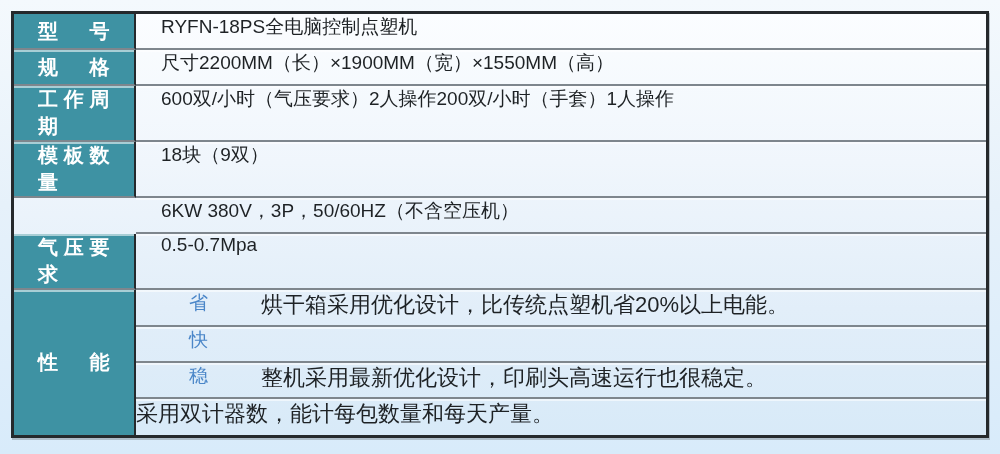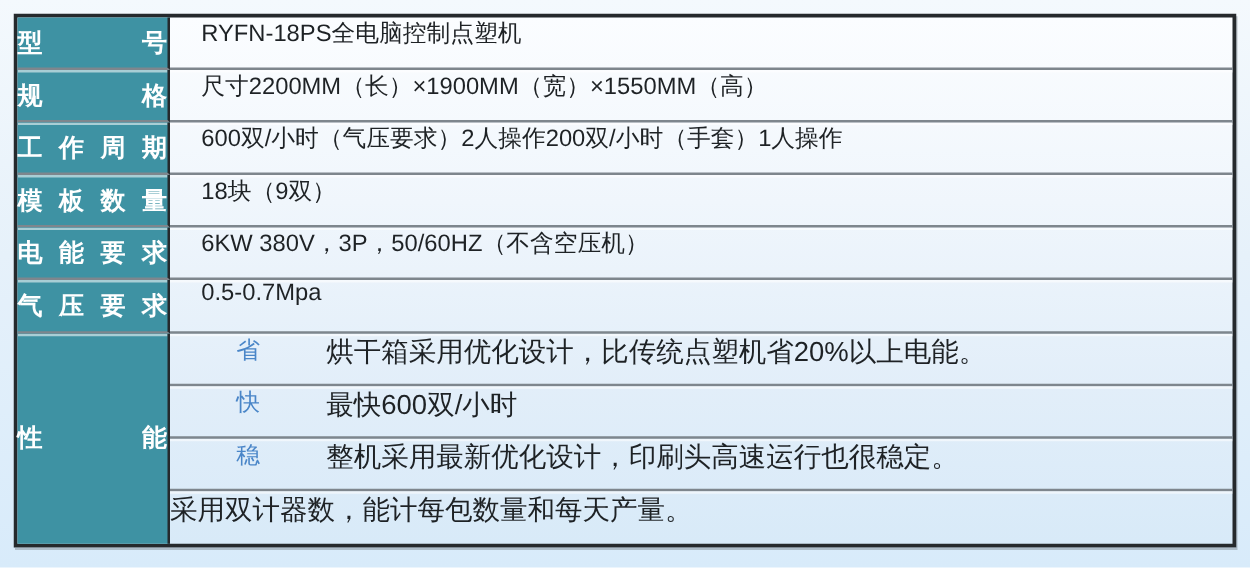--- a/index.html
+++ b/index.html
@@ -28,21 +28,21 @@
     grid-template-rows: repeat(10, 1fr);
   }
   .hcell {
     grid-column: 1;
     background: #3e92a3;
     border-right: 2.5px solid #25292c;
     border-bottom: 2px solid #7e868d;
     box-shadow: inset 0 2px 0 rgba(255,255,255,0.55);
     display: flex;
     align-items: center;
-    padding: 0 0;
+    padding: 0 24px;
     color: #ffffff;
     font-weight: 700;
     font-size: 20px;
     letter-spacing: 0.5px;
   }
   .vcell {
     grid-column: 2;
     border-bottom: 2px solid #7e868d;
     box-shadow: inset 0 2px 0 rgba(255,255,255,0.55);
     display: flex;
@@ -102,23 +102,20 @@
     <span>600双/小时（气压要求）2人操作200双/小时（手套）1人操作</span>
   </div>
 
   <div class="hcell">
     <span class="jfill">模板数量</span>
   </div>
   <div class="vcell">
     <span>18块（9双）</span>
   </div>
 
-  <div class="hcell">
-    <span class="jfill">电能要求</span>
-  </div>
   <div class="vcell">
     <span>6KW 380V，3P，50/60HZ（不含空压机）</span>
   </div>
 
   <div class="hcell">
     <span class="jfill">气压要求</span>
   </div>
   <div class="vcell">
     <span>0.5-0.7Mpa</span>
   </div>
@@ -127,21 +124,20 @@
     <span class="jfill">性能</span>
   </div>
 
   <div class="vcell perf-row">
     <span class="pkey">省</span>
     <span class="pdesc">烘干箱采用优化设计，比传统点塑机省20%以上电能。</span>
   </div>
 
   <div class="vcell perf-row">
     <span class="pkey">快</span>
-    <span class="pdesc">最快600双/小时</span>
   </div>
 
   <div class="vcell perf-row">
     <span class="pkey">稳</span>
     <span class="pdesc">整机采用最新优化设计，印刷头高速运行也很稳定。</span>
   </div>
 
   <div class="vcell perf-row no-bb">
     <span class="pdesc">采用双计器数，能计每包数量和每天产量。</span>
   </div>

